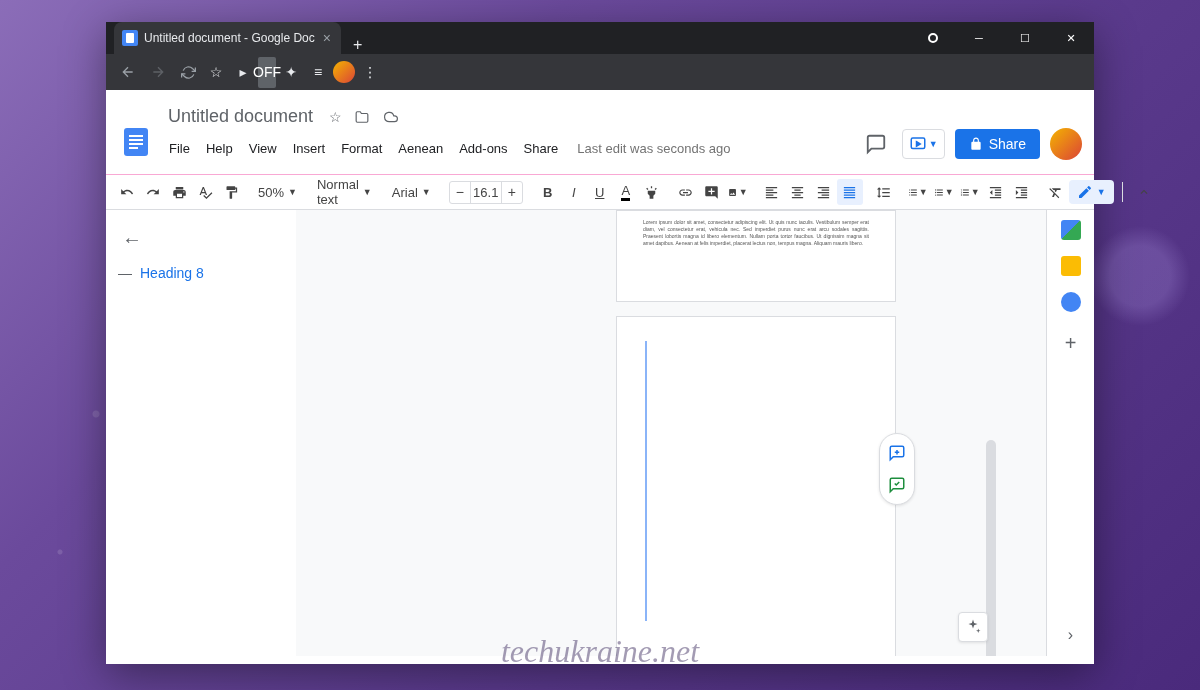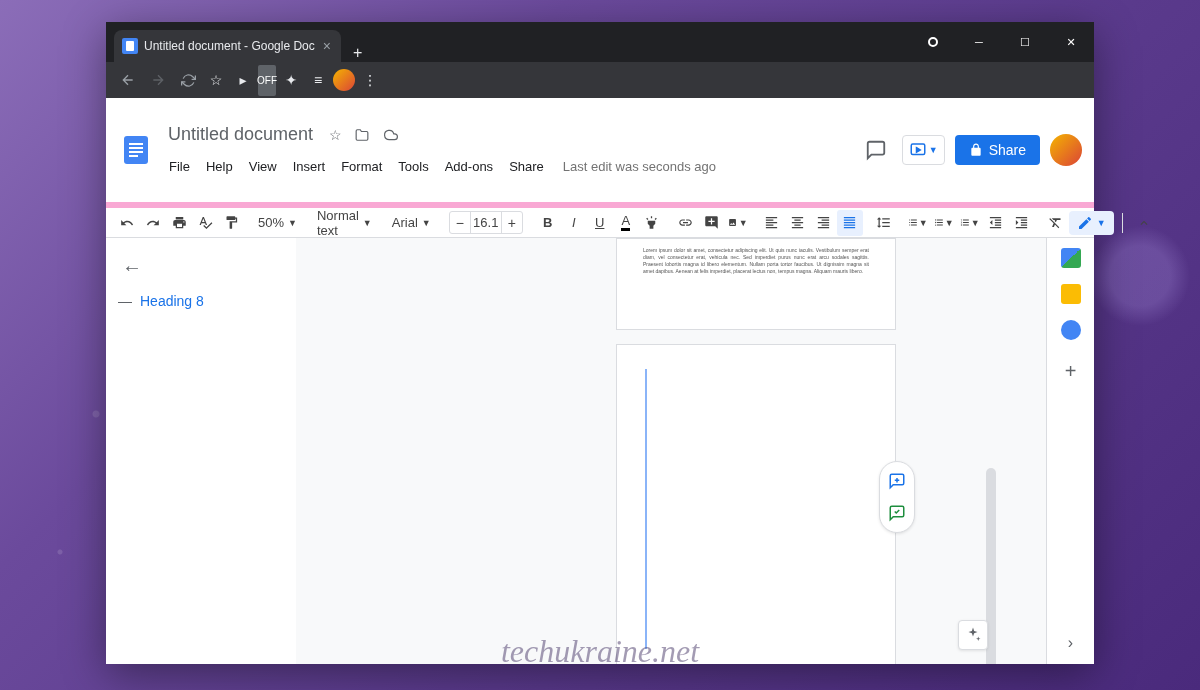--- a/index.html
+++ b/index.html
@@ -1,53 +1,53 @@
 <!DOCTYPE html>
 <html><head>
 <meta charset="utf-8">
 <style>
 *{margin:0;padding:0;box-sizing:border-box;font-family:Arial,sans-serif}
 body{width:1200px;height:690px;background:linear-gradient(135deg,#8b6db8 0%,#6b4a9c 30%,#5a3a8c 60%,#4a2a7c 100%);overflow:hidden;position:relative}
 body::before{content:"";position:absolute;inset:0;background:radial-gradient(circle at 15% 30%,rgba(255,255,255,0.15) 2px,transparent 3px),radial-gradient(circle at 8% 60%,rgba(255,255,255,0.12) 3px,transparent 4px),radial-gradient(circle at 25% 15%,rgba(255,255,255,0.1) 2px,transparent 3px),radial-gradient(circle at 5% 80%,rgba(255,255,255,0.13) 2px,transparent 3px),radial-gradient(circle at 95% 40%,rgba(200,180,255,0.2) 30px,transparent 50px);background-size:100% 100%}
 .browser{position:absolute;left:106px;top:22px;width:988px;height:642px;background:#fff;box-shadow:0 10px 40px rgba(0,0,0,0.4);border-radius:0}
-.titlebar{height:40px;background:#202124;display:flex;align-items:flex-end}
+.titlebar{height:32px;background:#202124;display:flex;align-items:flex-end}
 .tab{height:32px;margin-left:8px;background:#35363a;border-radius:8px 8px 0 0;display:flex;align-items:center;padding:0 8px;gap:6px;min-width:190px}
 .tab-favicon{width:16px;height:16px;background:#4285f4;border-radius:2px;display:flex;align-items:center;justify-content:center}
 .tab-favicon::after{content:"";width:8px;height:10px;background:#fff;border-radius:1px}
 .tab-title{color:#e8eaed;font-size:12px;flex:1;white-space:nowrap;overflow:hidden}
 .tab-close{color:#9aa0a6;font-size:14px;cursor:pointer;padding:0 2px}
 .new-tab{color:#e8eaed;padding:0 12px;font-size:16px;cursor:pointer}
 .win-controls{margin-left:auto;display:flex;height:100%}
 .win-btn{width:46px;display:flex;align-items:center;justify-content:center;color:#fff;font-size:11px;cursor:pointer}
 .win-rec{width:10px;height:10px;border:2px solid #fff;border-radius:50%}
 .addrbar{height:36px;background:#35363a;display:flex;align-items:center;padding:0 8px;gap:2px}
 .nav-btn{width:28px;height:28px;display:flex;align-items:center;justify-content:center;color:#9aa0a6;cursor:pointer;border-radius:50%}
 .addr-input{flex:1;margin:0 8px;display:flex;align-items:center;gap:6px;color:#e8eaed;font-size:13px}
 .lock{color:#9aa0a6;font-size:11px}
 .url-dim{color:#9aa0a6}
 .ext-icons{display:flex;gap:3px;align-items:center}
 .ext-icon{width:24px;height:24px;display:flex;align-items:center;justify-content:center;color:#e8eaed;font-size:14px;cursor:pointer}
 .avatar-br{width:22px;height:22px;border-radius:50%;background:linear-gradient(135deg,#f4b400,#db4437)}
 .docs-app{height:calc(100% - 76px);background:#fff;display:flex;flex-direction:column}
-.docs-header{display:flex;align-items:center;padding:24px 12px;gap:8px}
+.docs-header{display:flex;align-items:flex-end;padding:14px 12px;gap:8px}
 .docs-logo{width:36px;height:36px;cursor:pointer}
 .docs-logo svg{width:100%;height:100%}
 .title-area{flex:1}
 .title-row{display:flex;align-items:center;gap:8px}
 .doc-title{font-size:18px;color:#5f6368;padding:2px 6px}
 .title-icon{color:#5f6368;cursor:pointer;font-size:14px;padding:2px}
 .menubar{display:flex;gap:2px;margin-top:8px;font-size:13px;color:#202124;align-items:center}
 .menu-item{padding:4px 7px;cursor:pointer;border-radius:4px}
 .last-edit{color:#737373;margin-left:10px;font-size:13px}
 .header-actions{display:flex;align-items:center;gap:10px}
 .ha-btn{width:32px;height:32px;display:flex;align-items:center;justify-content:center;cursor:pointer;border-radius:4px;color:#5f6368}
 .present-btn{border:1px solid #dadce0;border-radius:4px;padding:5px 6px;display:flex;align-items:center;gap:2px;cursor:pointer;color:#1a73e8}
 .share-btn{background:#1a73e8;color:#fff;border-radius:4px;padding:7px 14px;font-size:14px;font-weight:500;display:flex;align-items:center;gap:6px;cursor:pointer}
 .avatar-app{width:32px;height:32px;border-radius:50%;background:linear-gradient(135deg,#f4b400,#db4437);cursor:pointer}
-.toolbar{height:36px;border-top:6px solid #f9a8d4;border-bottom:1px solid #dadce0;display:flex;align-items:center;padding:0 8px;gap:0;font-size:13px;color:#444}
+.toolbar{height:36px;border-top:1px solid #f9a8d4;border-bottom:1px solid #dadce0;display:flex;align-items:center;padding:0 8px;gap:0;font-size:13px;color:#444}
 .tb-btn{min-width:26px;height:26px;display:flex;align-items:center;justify-content:center;cursor:pointer;border-radius:3px;padding:0 3px}
 .tb-sep{width:1px;height:20px;background:#dadce0;margin:0 4px}
 .tb-select{display:flex;align-items:center;gap:4px;padding:0 6px;cursor:pointer;height:26px;border-radius:3px;font-size:13px}
 .tb-num{display:flex;align-items:center;border:1px solid #dadce0;border-radius:3px;margin:0 4px}
 .tb-num-btn{width:20px;text-align:center;cursor:pointer;font-size:14px}
 .tb-num-val{width:32px;text-align:center;font-size:13px;border-left:1px solid #dadce0;border-right:1px solid #dadce0;padding:3px 0}
 .tb-active{background:#e8f0fe;color:#1a73e8}
 .tb-color-under{border-bottom:3px solid #000;padding-bottom:0;line-height:14px}
 .tb-right{margin-left:auto;display:flex;align-items:center;gap:4px}
 .edit-mode{background:#e8f0fe;border-radius:4px;padding:4px 8px;display:flex;align-items:center;gap:4px;color:#1a73e8;cursor:pointer}
@@ -111,21 +111,21 @@
     </div>
     <div class="nav-btn">
       <svg width="15" height="15" viewBox="0 0 24 24" fill="none" stroke="currentColor" stroke-width="2">
           <path d="M23 4v6h-6M1 20v-6h6"></path>
           <path d="M3.51 9a9 9 0 0114.85-3.36L23 10M1 14l4.64 4.36A9 9 0 0020.49 15"></path>
         </svg>
     </div>
     <div class="ext-icons">
       <div class="ext-icon">☆</div>
       <div class="ext-icon">▸</div>
-      <div class="ext-icon" style="font-size:10px;background:#5f6368;border-radius:2px;width:18px;height:31px;color:#fff">OFF</div>
+      <div class="ext-icon" style="font-size:14px;background:#5f6368;border-radius:2px;width:18px;height:31px;color:#fff">OFF</div>
       <div class="ext-icon">✦</div>
       <div class="ext-icon">≡</div>
       <div class="avatar-br"></div>
       <div class="ext-icon">⋮</div>
     </div>
   </div>
 
   <div class="docs-app">
     <div class="docs-header">
       <div class="docs-logo">
@@ -151,21 +151,21 @@
                 <path d="M18 10h-1.26A8 8 0 109 20h9a5 5 0 000-10z"></path>
               </svg>
           </span>
         </div>
         <div class="menubar">
           <span class="menu-item">File</span>
           <span class="menu-item">Help</span>
           <span class="menu-item">View</span>
           <span class="menu-item">Insert</span>
           <span class="menu-item">Format</span>
-          <span class="menu-item">Tools</span>
+          <span class="menu-item">Aenean</span>
           <span class="menu-item">Add-ons</span>
           <span class="menu-item">Share</span>
           <span class="last-edit">Last edit was seconds ago</span>
         </div>
       </div>
       <div class="header-actions">
         <div class="ha-btn">
           <svg width="22" height="22" viewBox="0 0 24 24" fill="none" stroke="currentColor" stroke-width="2">
               <path d="M21 15a2 2 0 01-2 2H7l-4 4V5a2 2 0 012-2h14a2 2 0 012 2z"></path>
             </svg>

